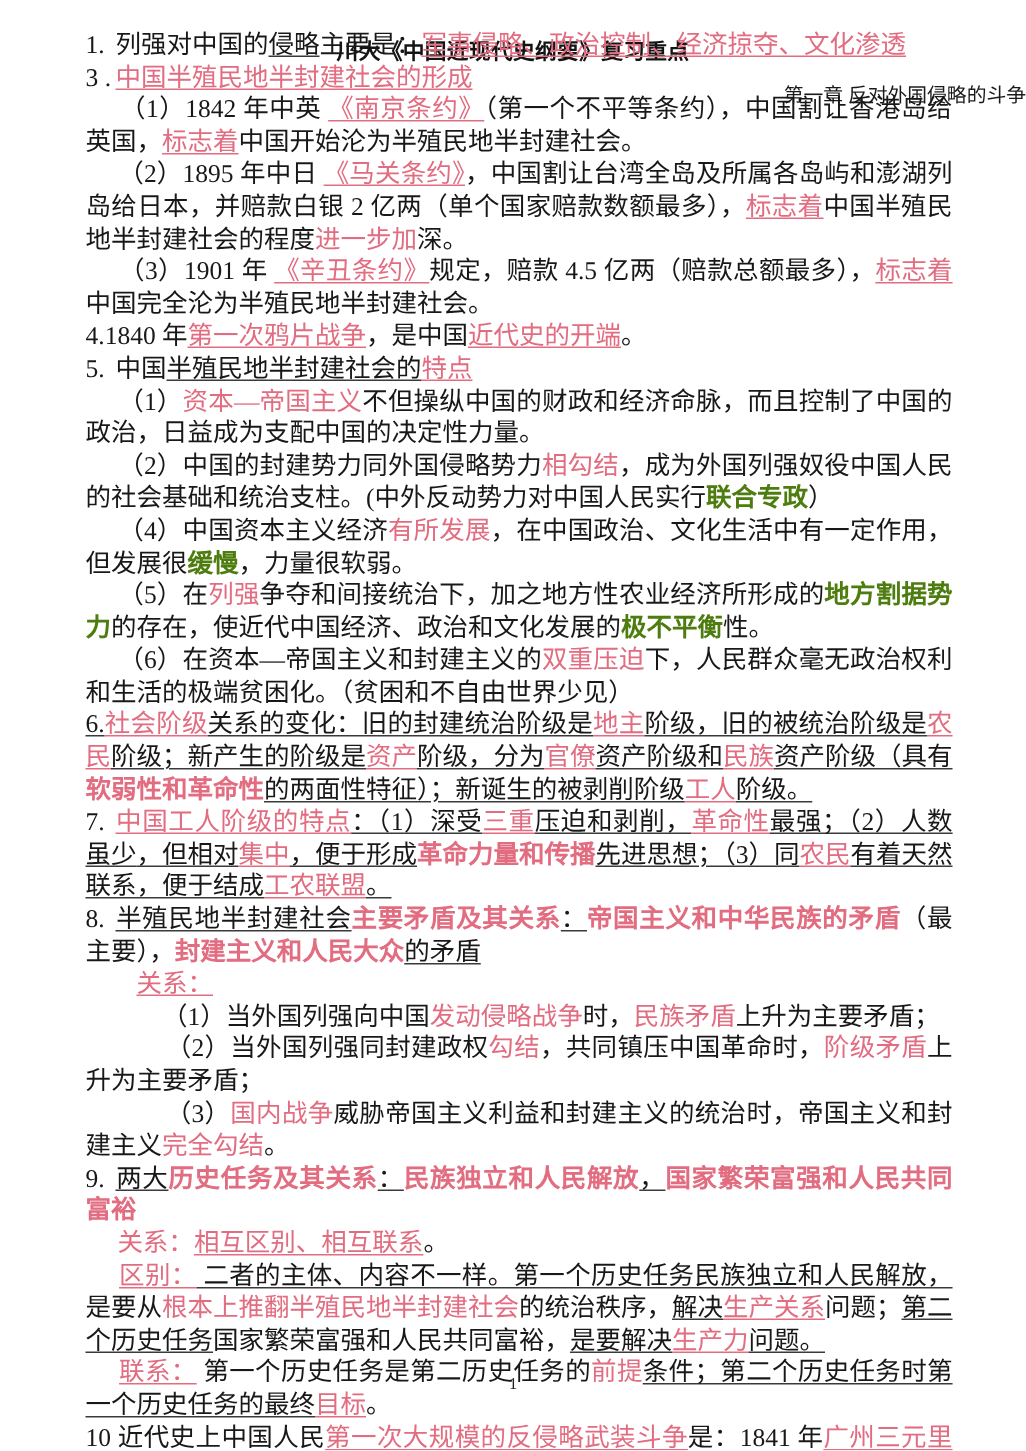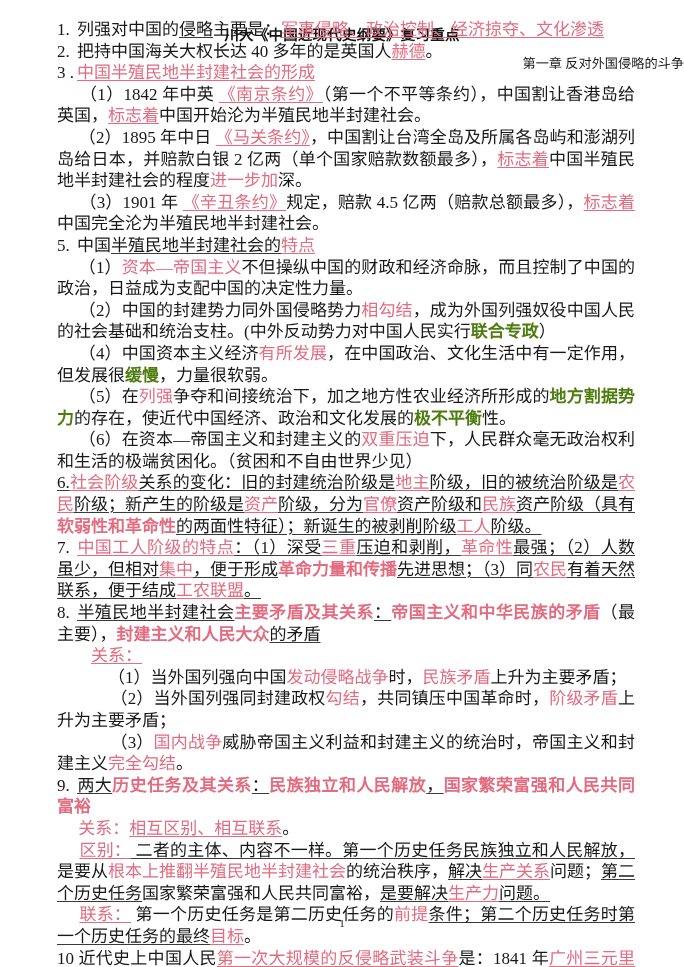--- a/index.html
+++ b/index.html
@@ -99,27 +99,27 @@
 
 <div class="page">
 
   <h1 class="doc-title">川大《中国近现代史纲要》复习重点</h1>
   <div class="doc-subtitle">第一章  反对外国侵略的斗争</div>
 
   <div class="content body-block">
 
     <p class="line"><span class="num">1.</span><span>列强对中国的</span><span class="u">侵略</span><span>主要是：</span><span class="ru">军事侵略、政治控制、经济掠夺、文化渗透</span></p>
 
-    <p class="line"><span class="num">2.</span><span>把持中国海关大权长达 40 多年的是英国人</span><span class="ru">赫德</span><span>。</span></p>
 
     <p class="line"><span class="num">3 .</span><span class="ru">中国半殖民地半封建社会的形成</span></p>
     <p class="line">&nbsp;&nbsp;&nbsp;&nbsp;&nbsp;<span>（1）</span><span>1842 年中英 </span><span class="ru">《南京条约》</span><span>（第一个不平等条约），中国割让香港岛给英国，</span><span class="ru">标志着</span><span>中国开始沦为半殖民地半封建社会。</span></p>
     <p class="line">&nbsp;&nbsp;&nbsp;&nbsp;&nbsp;<span>（2）</span><span>1895 年中日 </span><span class="ru">《马关条约》</span><span>，中国割让台湾全岛及所属各岛屿和澎湖列岛给日本，并赔款白银 2 亿两（单个国家赔款数额最多），</span><span class="ru">标志着</span><span>中国半殖民地半封建社会的程度</span><span class="r">进一步加</span><span>深。</span></p>
     <p class="line">&nbsp;&nbsp;&nbsp;&nbsp;&nbsp;<span>（3）</span><span>1901 年 </span><span class="ru">《辛丑条约》</span><span>规定，赔款 4.5 亿两（赔款总额最多），</span><span class="ru">标志着</span><span>中国完全沦为半殖民地半封建社会。</span></p>
 
+    <p class="line"><span>4.</span><span>1840 年</span><span class="ru">第一次鸦片战争</span><span>，是中国</span><span class="ru">近代史的开端</span><span>。</span></p>
 
     <p class="line"><span class="num">5.</span><span>中国</span><span class="u">半殖民地半封建社会的</span><span class="ru">特点</span></p>
     <p class="line">&nbsp;&nbsp;&nbsp;&nbsp;&nbsp;<span>（1）</span><span class="r">资本—帝国主义</span><span>不但操纵中国的财政和经济命脉，而且控制了中国的政治，日益成为支配中国的决定性力量。</span></p>
     <p class="line">&nbsp;&nbsp;&nbsp;&nbsp;&nbsp;<span>（2）</span><span>中国的封建势力同外国侵略势力</span><span class="r">相勾结</span><span>，成为外国列强奴役中国人民的社会基础和统治支柱。(中外反动势力对中国人民实行</span><span class="rb">联合专政</span><span>）</span></p>
     <p class="line">&nbsp;&nbsp;&nbsp;&nbsp;&nbsp;<span>（4）</span><span>中国资本主义经济</span><span class="r">有所发展</span><span>，在中国政治、文化生活中有一定作用，但发展很</span><span class="rb">缓慢</span><span>，力量很软弱。</span></p>
     <p class="line">&nbsp;&nbsp;&nbsp;&nbsp;&nbsp;<span>（5）</span><span>在</span><span class="r">列强</span><span>争夺和间接统治下，加之地方性农业经济所形成的</span><span class="rb">地方割据势力</span><span>的存在，使近代中国经济、政治和文化发展的</span><span class="rb">极不平衡</span><span>性。</span></p>
     <p class="line">&nbsp;&nbsp;&nbsp;&nbsp;&nbsp;<span>（6）</span><span>在资本—帝国主义和封建主义的</span><span class="r">双重压迫</span><span>下，人民群众毫无政治权利和生活的极端贫困化。（贫困和不自由世界少见）</span></p>
 
     <p class="line"><span class="u">6.</span><span class="ru">社会阶级</span><span class="u">关系的变化：旧的封建统治阶级是</span><span class="ru">地主</span><span class="u">阶级，旧的被统治阶级是</span><span class="ru">农民</span><span class="u">阶级；新产生的阶级是</span><span class="ru">资产</span><span class="u">阶级，分为</span><span class="ru">官僚</span><span class="u">资产阶级和</span><span class="ru">民族</span><span class="u">资产阶级（具有</span><span class="rbu">软弱性和革命性</span><span class="u">的两面性特征）；新诞生的被剥削阶级</span><span class="ru">工人</span><span class="u">阶级。</span></p>
 

